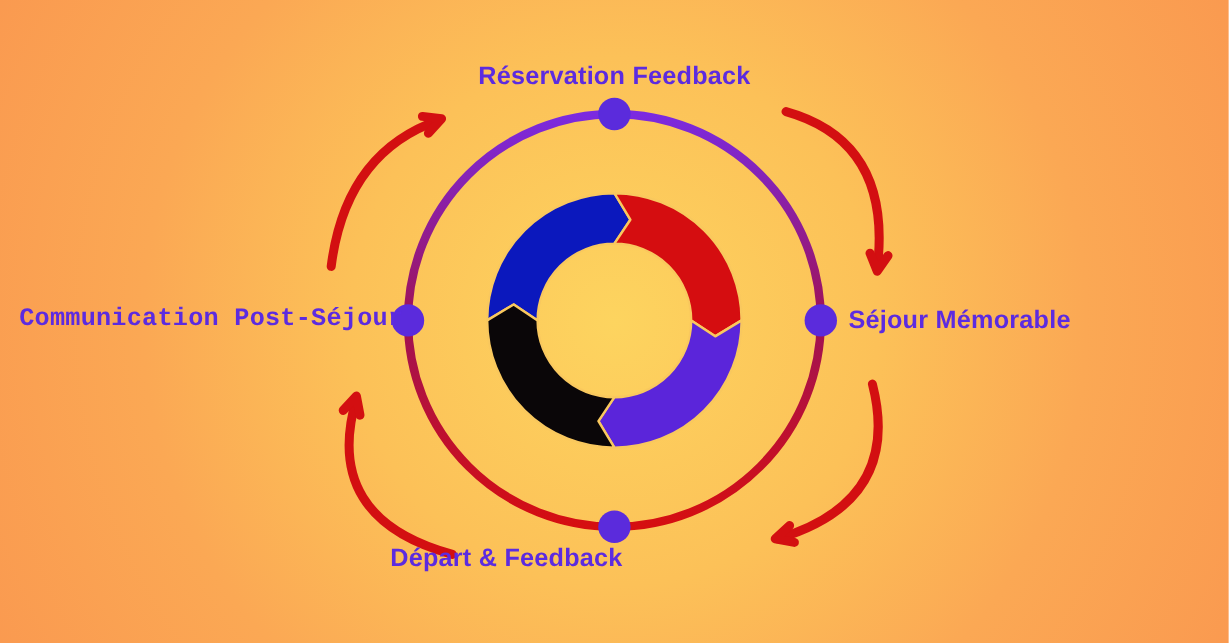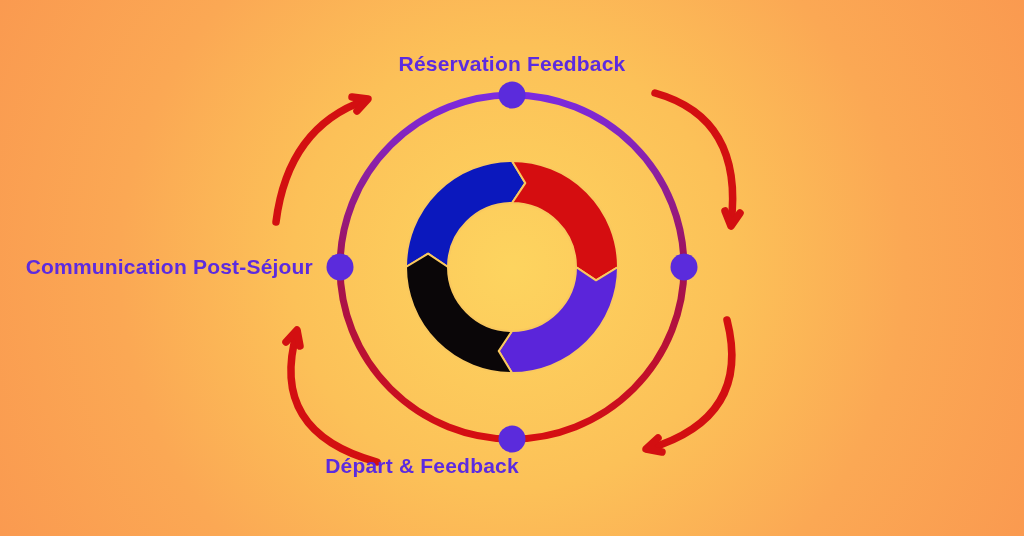--- a/index.html
+++ b/index.html
@@ -27,21 +27,21 @@
     color: #5c2be0;
     font-weight: bold;
     font-size: 21px;
     line-height: 26px;
     letter-spacing: 0.2px;
     white-space: nowrap;
   }
   .stage-label.top    { left: 0; width: 1024px; top: 51px; text-align: center; }
   .stage-label.right  { left: 707px; top: 254px; text-align: left; }
   .stage-label.bottom { left: 0; width: 844px; top: 453px; text-align: center; }
-  .stage-label.left   { left: 0; width: 313px; top: 254px; text-align: right; }
+  .stage-label.left   { left: 16px; width: 313px; top: 254px; text-align: right; font-family: Liberation Mono, monospace; }
 </style>
 </head>
 <body>
 
 <div class="canvas">
 
   <svg class="diagram-svg" viewBox="0 0 1024 536">
     <defs>
       <linearGradient id="ringGrad" x1="0" y1="0" x2="0" y2="1">
         <stop offset="0" stop-color="#7b2ae0"></stop>
@@ -80,16 +80,17 @@
         <polyline points="662,452 646,449 658,438"></polyline>
       </g>
       <g>
         <path d="M 377,462 Q 268,432 297,332"></path>
         <polyline points="286,342 297,330 300,346"></polyline>
       </g>
     </g>
   </svg>
 
   <div class="stage-label top">Réservation Feedback</div>
+  <div class="stage-label right">Séjour Mémorable</div>
   <div class="stage-label bottom">Départ &amp; Feedback</div>
   <div class="stage-label left">Communication Post-Séjour</div>
 
 </div>
 
 </body></html>

